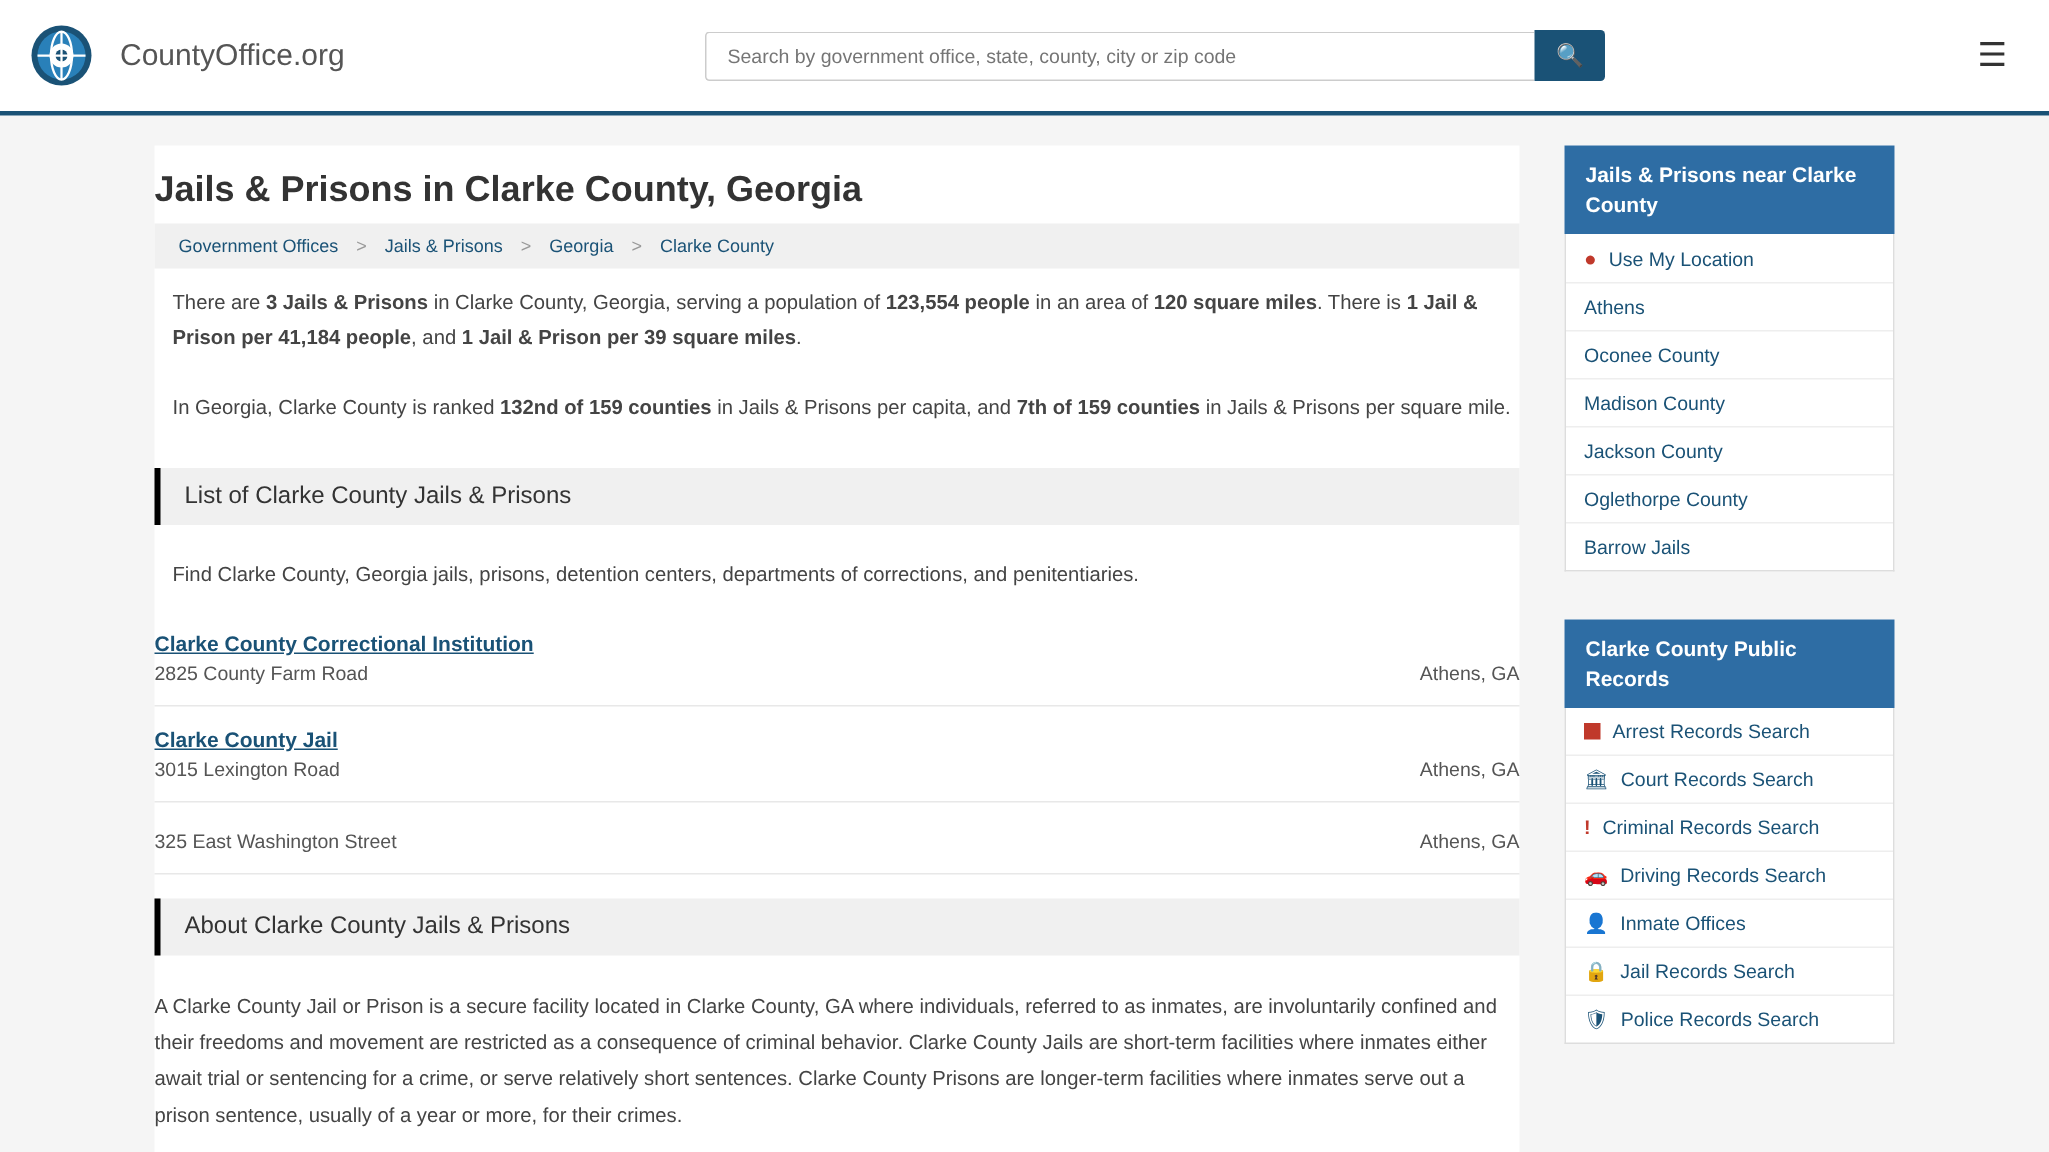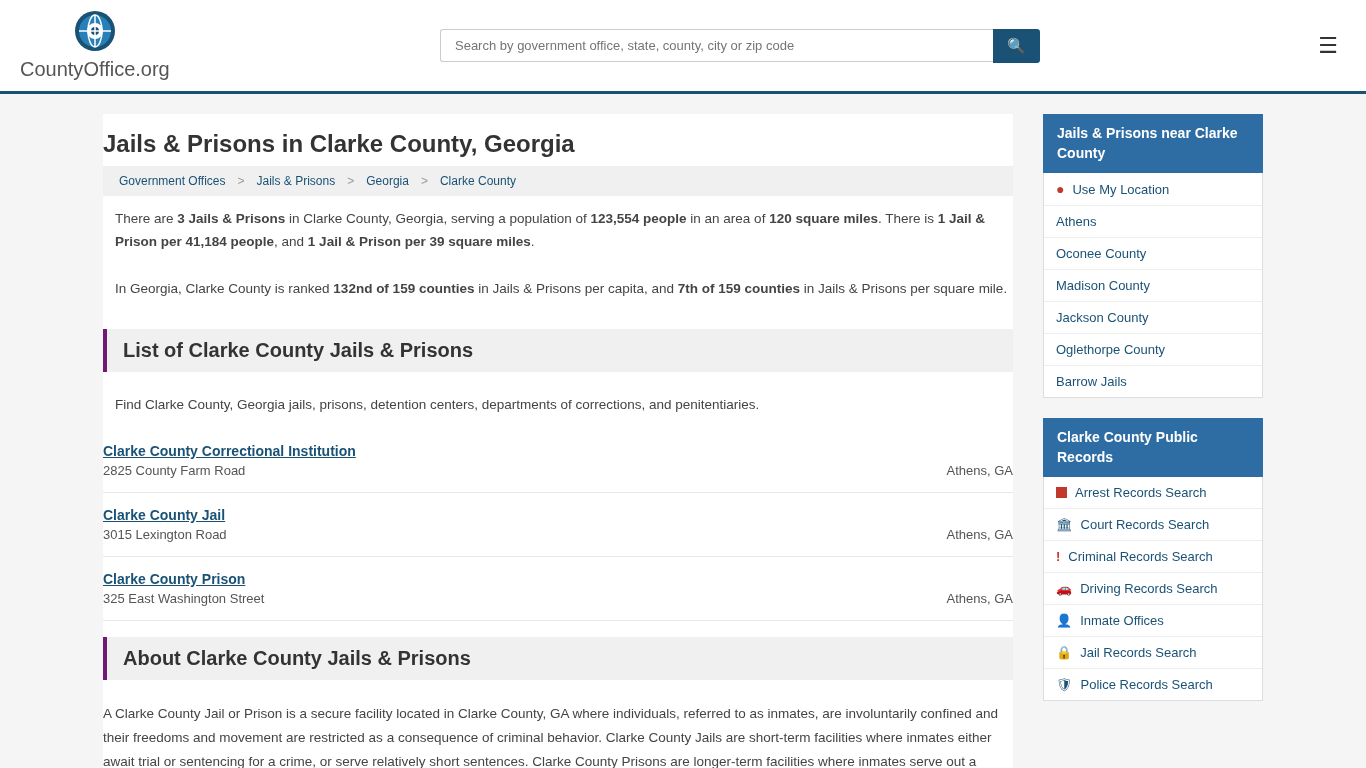--- a/index.html
+++ b/index.html
@@ -10,22 +10,21 @@
       background: #fff;
       border-bottom: 3px solid #1a5276;
       padding: 10px 20px;
       display: flex;
       align-items: center;
       justify-content: space-between;
     }
     #logo-area {
       display: flex;
       align-items: center;
-      gap: 6px;
-      flex-direction: column;
+      gap: 18px;
     }
     #logo-icon {
       width: 42px;
       height: 42px;
     }
     #logo-text {
       font-size: 20px;
       font-weight: bold;
       color: #1a5276;
     }
@@ -103,25 +102,25 @@
       font-size: 24px;
       font-weight: bold;
       color: #333;
       padding: 16px 0 8px 0;
     }
 
     
     .section-header {
       background: #f0f0f0;
       padding: 10px 16px;
-      font-size: 20px;
-      font-weight: bold;
+      font-size: 16px;
+      font-weight: normal;
       color: #333;
       margin: 16px 0 10px 0;
-      border-left: 4px solid #701a75;
+      border-left: 4px solid #000000;
     }
     .intro-text {
       padding: 12px 0;
       line-height: 1.7;
       color: #444;
       font-size: 13.5px;
       margin-left: 12px;
     }
     .intro-text strong { font-weight: bold; }
 
@@ -153,21 +152,21 @@
       font-size: 13.5px;
     }
 
     
     #sidebar {
       width: 220px;
       flex-shrink: 0;
     }
     .sidebar-section {
       background: #fff;
-      margin-bottom: 20px;
+      margin-bottom: 32px;
     }
     .sidebar-title {
       background: #2e6da4;
       color: #fff;
       padding: 10px 14px;
       font-size: 14px;
       font-weight: bold;
       line-height: 1.4;
     }
     .sidebar-list {
@@ -266,21 +265,20 @@
 
     <div class="facility-item">
       <div class="facility-name">Clarke County Jail</div>
       <div class="facility-address">
         <span>3015 Lexington Road</span>
         <span>Athens, GA</span>
       </div>
     </div>
 
     <div class="facility-item">
-      <div class="facility-name">Clarke County Prison</div>
       <div class="facility-address">
         <span>325 East Washington Street</span>
         <span>Athens, GA</span>
       </div>
     </div>
 
     <div class="section-header">About Clarke County Jails &amp; Prisons</div>
     <p class="about-text">A Clarke County Jail or Prison is a secure facility located in Clarke County, GA where individuals, referred to as inmates, are involuntarily confined and their freedoms and movement are restricted as a consequence of criminal behavior. Clarke County Jails are short-term facilities where inmates either await trial or sentencing for a crime, or serve relatively short sentences. Clarke County Prisons are longer-term facilities where inmates serve out a prison sentence, usually of a year or more, for their crimes.</p>
 
   </div>

